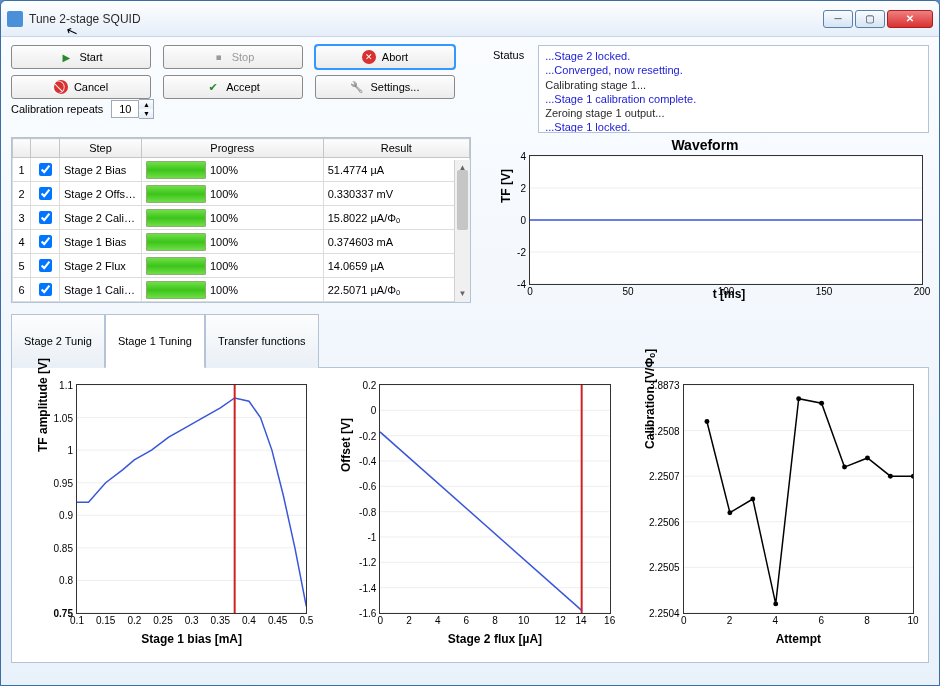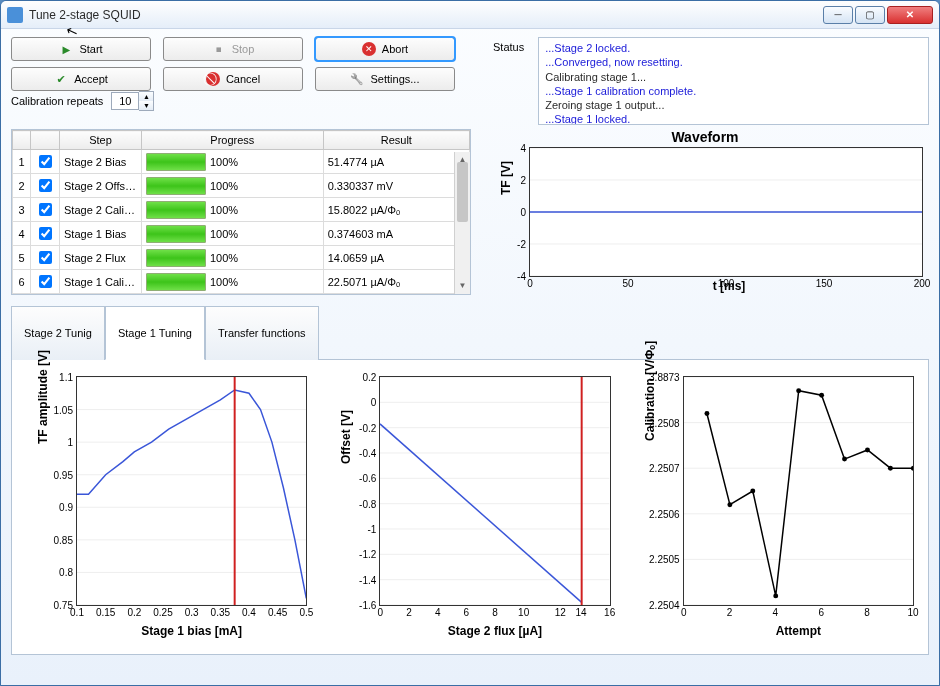--- a/index.html
+++ b/index.html
@@ -1,19 +1,19 @@
 <!DOCTYPE html>
 <html><head>
 <meta charset="utf-8">
 <style>
 * { box-sizing: border-box; font-family: "Segoe UI", Tahoma, sans-serif; font-size: 11px; }
 html, body { margin: 0; padding: 0; background: #649dd8; width: 940px; height: 686px; overflow: hidden; }
 
 .window { position: relative; width: 940px; height: 686px; background: linear-gradient(#fbfdff,#e9f1fb); border: 1px solid #3b6ea5; border-radius: 6px 6px 0 0; box-shadow: 0 0 8px rgba(0,0,0,.4); }
-.titlebar { height: 28px; background: linear-gradient(#fefefe,#e5eef9); border-bottom: 1px solid #c9d6e8; display: flex; align-items: center; padding: 0 6px; border-radius: 6px 6px 0 0;}
+.titlebar { height: 36px; background: linear-gradient(#fefefe,#e5eef9); border-bottom: 1px solid #c9d6e8; display: flex; align-items: center; padding: 0 6px; border-radius: 6px 6px 0 0;}
 .titlebar .icon { width: 16px; height: 16px; background: #4a90d9; border-radius: 2px; margin-right: 6px;}
 .title { color: #2b2b2b; font-size: 12px; flex: 1;}
 .winbtns { display: flex; gap: 2px;}
 .winbtn { width: 30px; height: 18px; border: 1px solid #5a7fa8; border-radius: 3px; display:flex; align-items:center; justify-content:center; font-size:10px; color:#2b2b2b; background: linear-gradient(#f9fcff,#d5e4f4);}
 .winbtn.min::before{content:"─";}
 .winbtn.max::before{content:"▢";}
 .winbtn.close{ background: linear-gradient(#f08080,#d93030); border-color:#a82020; color:#fff; width:46px;}
 .winbtn.close::before{content:"✕"; font-weight:bold;}
 
 .content { padding: 8px 10px; }
@@ -109,26 +109,26 @@
               <span class="bicon i-stop"></span>
               <span>Stop</span>
             </div>
           <div class="btn active-border">
               <span class="bicon i-abort"></span>
               <span>Abort</span>
             </div>
         </div>
         <div class="btnrow" style="margin-top:6px;">
           <div class="btn">
+              <span class="bicon i-cancel"></span>
+              <span>Cancel</span>
+            </div>
+          <div class="btn">
               <span class="bicon i-accept"></span>
               <span>Accept</span>
-            </div>
-          <div class="btn">
-              <span class="bicon i-cancel"></span>
-              <span>Cancel</span>
             </div>
           <div class="btn">
               <span class="bicon i-settings"></span>
               <span>Settings...</span>
             </div>
         </div>
         <div class="row2">
           <span>Calibration repeats</span>
           <div class="spin">
             <input value="10" style="">
@@ -276,21 +276,21 @@
     <div class="tabs">
       <div class="tab" id="tab-t1">Stage 2 Tunig</div>
       <div class="tab active" id="tab-t2">Stage 1 Tuning</div>
       <div class="tab" id="tab-t3">Transfer functions</div>
     </div>
     <div class="tabpanel">
       <div class="plotframe">
           <div class="plotbox">
         <span class="axis-label-y">TF amplitude [V]</span>
         <div class="plot" id="plot-stage1bias">
-              <span class="ytick" style="bottom: 0%;">0.75</span>
+              <span class="ytick" style="bottom: 0%; font-weight: bold;">0.75</span>
               <span class="ytick" style="bottom: 14.2857%;">0.8</span>
               <span class="ytick" style="bottom: 28.5714%;">0.85</span>
               <span class="ytick" style="bottom: 42.8571%;">0.9</span>
               <span class="ytick" style="bottom: 57.1429%;">0.95</span>
               <span class="ytick" style="bottom: 71.4286%;">1</span>
               <span class="ytick" style="bottom: 85.7143%; margin-top: 25px;">1.05</span>
               <span class="ytick" style="bottom: 100%;">1.1</span>
               <span class="xtick" style="left: 0%;">0.1</span>
               <span class="xtick" style="left: 12.5%;">0.15</span>
               <span class="xtick" style="left: 25%;">0.2</span>

